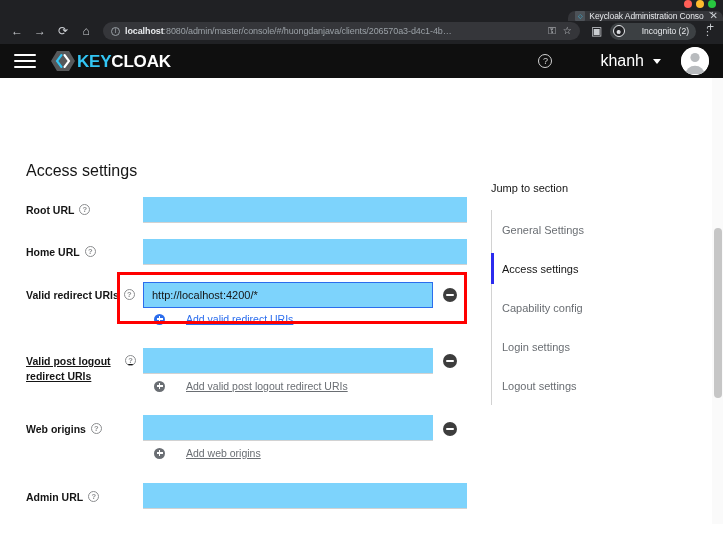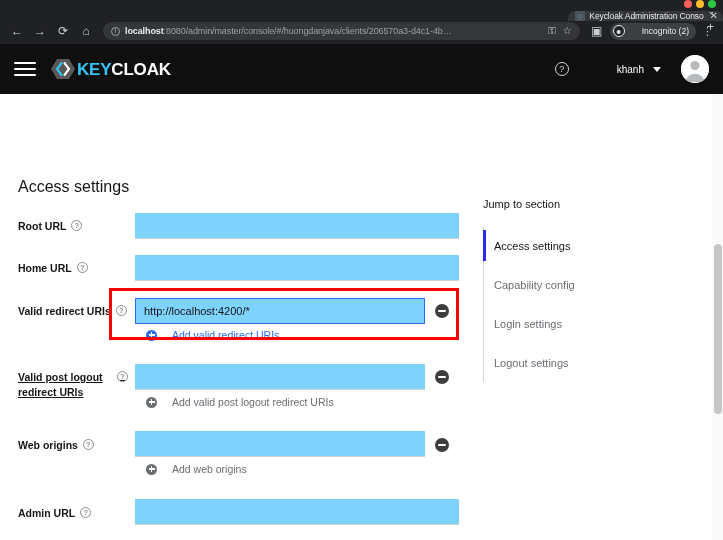--- a/index.html
+++ b/index.html
@@ -95,21 +95,21 @@
     width: 12px; height: 12px; border-radius: 50%;
     background: #202124; border: 1px solid #e8eaed;
     display: flex; align-items: center; justify-content: center;
     font-size: 7px; color: #e8eaed; line-height: 1;
   }
   #incognito-label { font-size: 8.5px; color: #e8eaed; white-space: nowrap; }
   #browser-menu { color: #c9ccd0; font-size: 11px; padding: 0 3px; line-height: 1; }
 
   
   #masthead {
-    height: 50px; background: #0f0f0f;
+    height: 34px; background: #0f0f0f;
     display: flex; align-items: center; padding: 0 14px;
   }
   #hamburger {
     width: 22px; height: 22px; display: flex; flex-direction: column;
     justify-content: center; gap: 4px; flex: 0 0 auto; margin-right: 14px;
   }
   #hamburger span { display: block; height: 2px; background: #ffffff; border-radius: 1px; }
   #brand { display: flex; align-items: center; gap: 1px; }
   #brand-hex { flex: 0 0 auto; display: block; }
   #brand-text {
@@ -119,38 +119,38 @@
   #brand-text .kc-key { color: #33c6f4; }
   #brand-text .kc-cloak { color: #ffffff; }
   #masthead-spacer { flex: 1 1 auto; }
   #help-icon {
     width: 14px; height: 14px; border-radius: 50%;
     border: 1.3px solid #d2d2d2; color: #d2d2d2;
     font-size: 9px; display: flex; align-items: center;
     justify-content: center; line-height: 1; margin-right: 48px;
   }
   #user-menu { display: flex; align-items: center; gap: 9px; margin-right: 20px; }
-  #user-name { font-size: 10px; color: #ffffff; }
+  #user-name { font-size: 16px; color: #ffffff; }
   #user-caret {
     width: 0; height: 0; border-left: 4px solid transparent;
     border-right: 4px solid transparent; border-top: 5px solid #ffffff;
   }
   #avatar {
     width: 28px; height: 28px; border-radius: 50%;
     background: #ffffff; overflow: hidden; flex: 0 0 auto;
     display: block;
   }
 
   
   #page-body {
     position: relative; width: 723px; height: 446px;
     background: #ffffff; overflow: hidden;
   }
   #content-scroll {
-    position: absolute; left: 4px; top: 0; width: 712px; height: 446px;
+    position: absolute; left: 12px; top: 0; width: 712px; height: 446px;
     padding: 0 0 0 11px;
   }
 
   .section-heading {
     font-size: 16px; color: #151515; font-weight: 400;
     font-family: "Liberation Sans", sans-serif;
   }
   #access-settings-heading {
     position: absolute; left: 14px; top: 84px;
     font-size: 16px; color: #151515;
@@ -180,22 +180,22 @@
   .minus-icon {
     position: absolute; width: 14px; height: 14px;
     border-radius: 50%; background: #3d3d3d;
     display: flex; align-items: center; justify-content: center;
   }
   .minus-icon::after {
     content: ""; display: block; width: 8px; height: 1.8px;
     background: #ffffff; border-radius: 1px;
   }
   .add-link {
-    position: absolute; display: flex; align-items: center; gap: 15px;
-    font-size: 10.5px; white-space: nowrap;
+    position: absolute; display: flex; align-items: center; gap: 21px;
+    font-size: 10.5px; white-space: nowrap; text-decoration: underline;
   }
   .add-link .plus-circ {
     width: 11px; height: 11px; border-radius: 50%;
     display: flex; align-items: center; justify-content: center;
     position: relative; flex: 0 0 11px;
   }
   .add-link .plus-circ::before,
   .add-link .plus-circ::after {
     content: ""; position: absolute; background: #ffffff;
   }
@@ -369,20 +369,23 @@
       <span class="lbl-text">Admin URL</span>
       <span class="help-circ">?</span>
     </div>
     <input class="text-input" style="left: 131px; top: 405px; width: 324px;" type="text" value="">
 
     <div id="annotation-box" style="left:105px; top:194px; width:350px; height:52px;"></div>
 
     <div id="jump-panel">
       <div id="jump-title">Jump to section</div>
       <div id="jump-list">
+        <div class="jump-item">
+          <span>General Settings</span>
+        </div>
         <div class="jump-item active">
           <span>Access settings</span>
         </div>
         <div class="jump-item">
           <span>Capability config</span>
         </div>
         <div class="jump-item">
           <span>Login settings</span>
         </div>
         <div class="jump-item">

